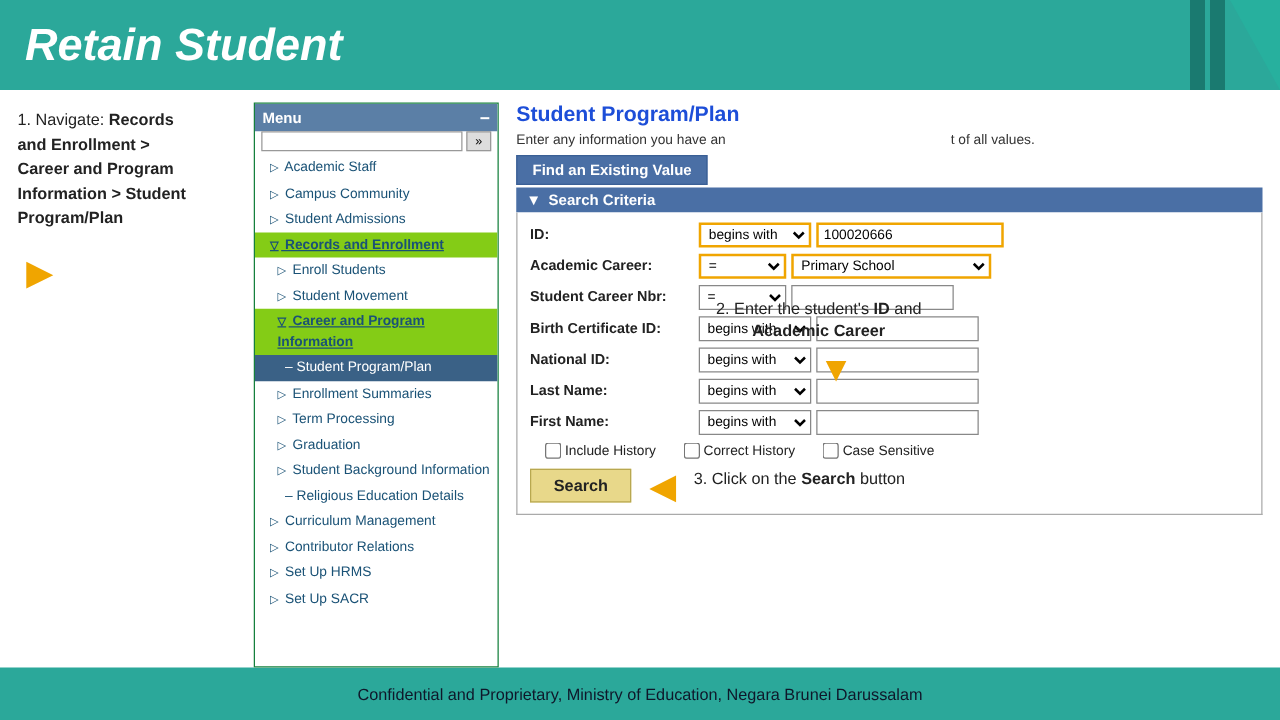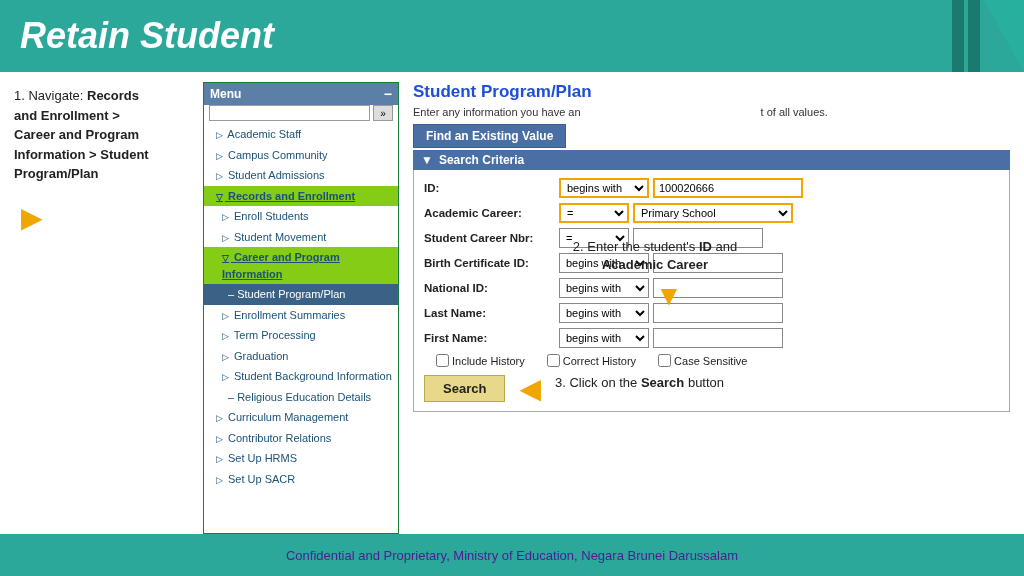--- a/index.html
+++ b/index.html
@@ -239,21 +239,21 @@
     }
     .step3-text strong { font-weight: bold; }
 
     
     .footer {
       background: #2ba89a;
       height: 42px;
       display: flex;
       align-items: center;
       justify-content: center;
-      color: #4c1d95;
+      color: #0f172a;
       font-size: 13px;
     }
 
     
     .step2-annotation {
       position: absolute;
       top: 238px;
       left: 570px;
       font-size: 13px;
       color: #222;

